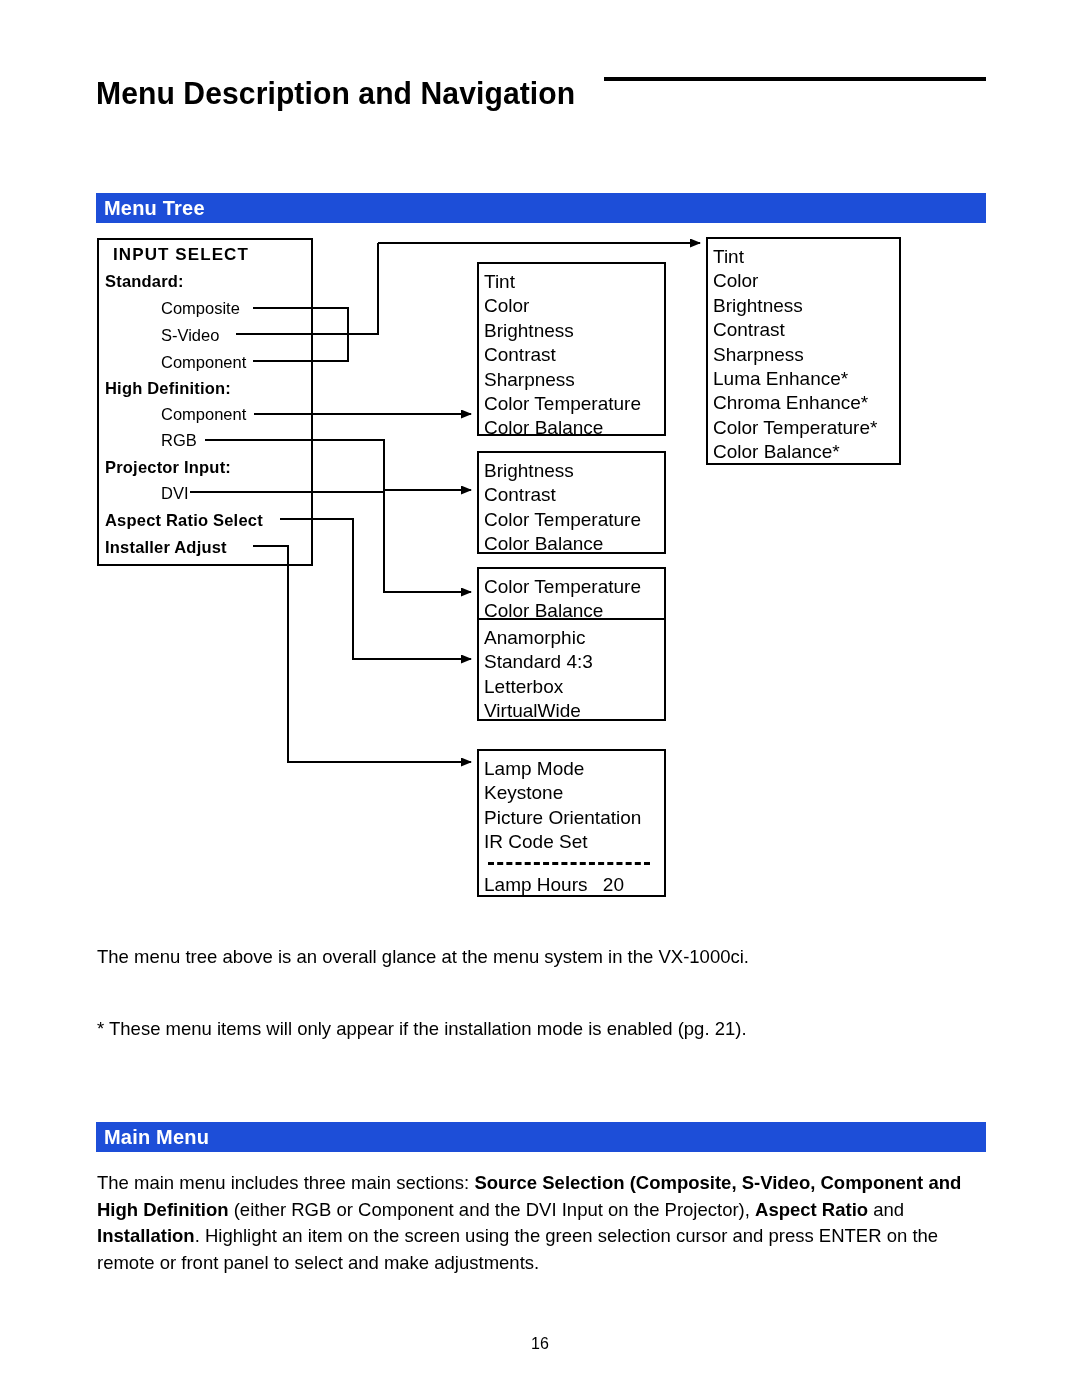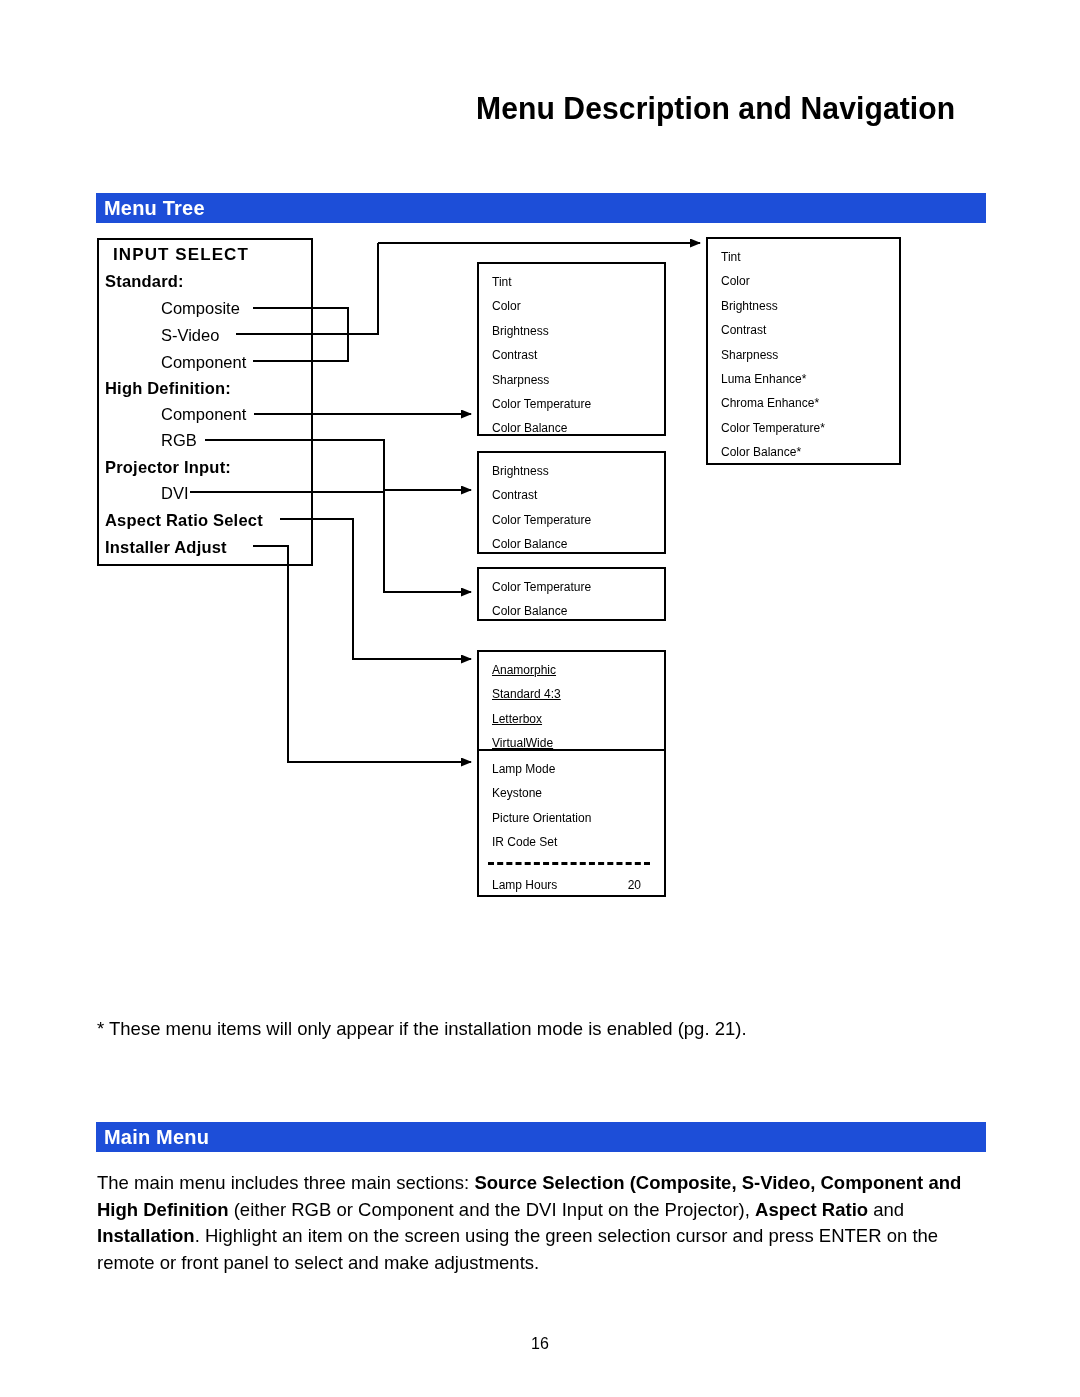--- a/index.html
+++ b/index.html
@@ -14,26 +14,25 @@
     position: relative;
     font-family: "Liberation Sans", sans-serif;
     color: #000000;
     overflow: hidden;
   }
 
   
   #page-title-wrap {
     position: absolute;
     left: 96px;
-    top: 92px;
+    top: 77px;
     width: 890px;
     height: 52px;
     display: flex;
-    align-items: flex-end;
-    flex-direction: column;
+    align-items: flex-start;
   }
   #page-title {
     font-size: 32px;
     font-weight: bold;
     letter-spacing: 0.1px;
     white-space: nowrap;
     transform: scaleX(0.94);
     transform-origin: left bottom;
     line-height: 1;
     padding-bottom: 5px;
@@ -112,48 +111,48 @@
   }
 
   
   .menu-box {
     position: absolute;
     border: 2px solid #000;
     box-sizing: border-box;
     background: #fff;
   }
   .menu-box .row {
-    font-size: 12px;
+    font-size: 19px;
     line-height: 24.4px;
-    padding-left: 13px;
+    padding-left: 5px;
     white-space: nowrap;
     position: relative;
   }
   .menu-box .row .val {
     position: absolute;
-    right: 23px;
+    right: 40px;
   }
   .menu-box .dash-row {
     height: 18px;
     display: flex;
     align-items: center;
     padding-left: 9px;
     padding-right: 14px;
   }
   .dash-line {
     flex: 1;
     height: 0;
     border-top: 3px dashed #000;
   }
 
   #box-sd      { left: 477px; top: 262px;  width: 189px; height: 174px; padding-top: 6px; }
   #box-hd      { left: 706px; top: 237px;  width: 195px; height: 228px; padding-top: 6px; }
   #box-rgb     { left: 477px; top: 451px;  width: 189px; height: 103px; padding-top: 6px; }
   #box-dvi     { left: 477px; top: 567px;  width: 189px; height: 54px;  padding-top: 6px; }
-  #box-aspect  { left: 477px; top: 650px;  width: 189px; height: 103px; padding-top: 6px; text-decoration: underline; }
+  #box-aspect  { left: 477px; top: 618px;  width: 189px; height: 103px; padding-top: 6px; }
   #box-install { left: 477px; top: 749px;  width: 189px; height: 148px; padding-top: 6px; }
 
   
   .body-para {
     position: absolute;
     left: 97px;
     width: 895px;
     font-size: 18.5px;
     line-height: 26px;
     color: #000;
@@ -278,20 +277,21 @@
   <div class="dash-row">
     <div class="dash-line"></div>
   </div>
   <div class="row">
     <span>Lamp Hours</span>
     <span class="val">20</span>
   </div>
 </div>
 
 <div class="body-para" id="para-tree">
+  <div>The menu tree above is an overall glance at the menu system in the VX-1000ci.</div>
 </div>
 
 <div class="body-para" id="para-note">* These menu items will only appear if the installation mode is enabled (pg. 21).</div>
 
 <div class="section-bar" id="bar-main-menu">
   <span>Main Menu</span>
 </div>
 
 <div class="body-para" id="para-main"><span>The main menu includes three main sections: </span><b>Source Selection (Composite, S-Video, Component and High Definition</b><span> (either RGB or Component and the DVI Input on the Projector), </span><b>Aspect Ratio</b><span> and </span><b>Installation</b><span>.  Highlight an item on the screen using the green selection cursor and press ENTER on the remote or front panel to select and make adjustments.</span></div>
 

